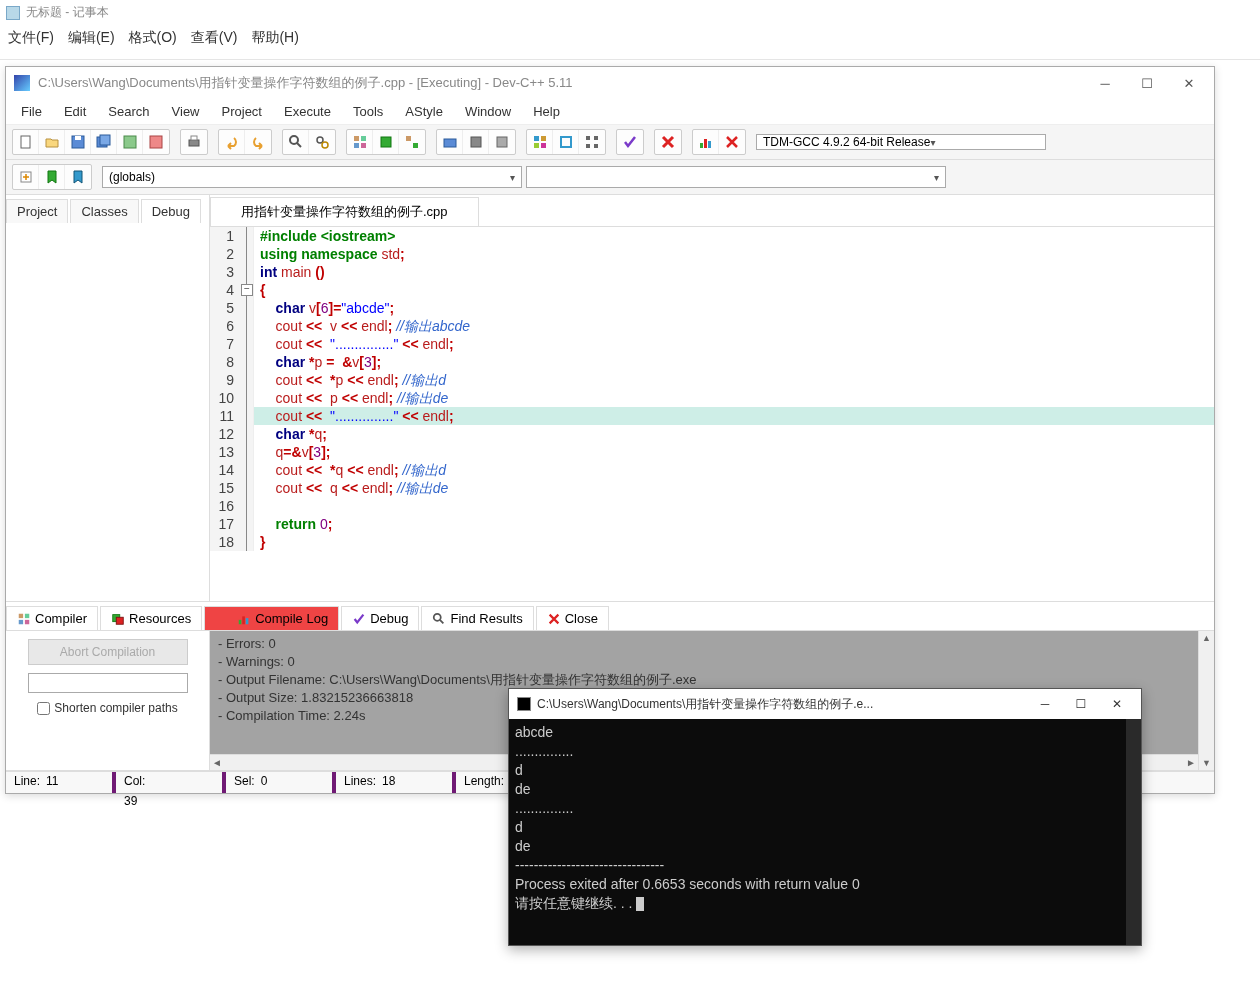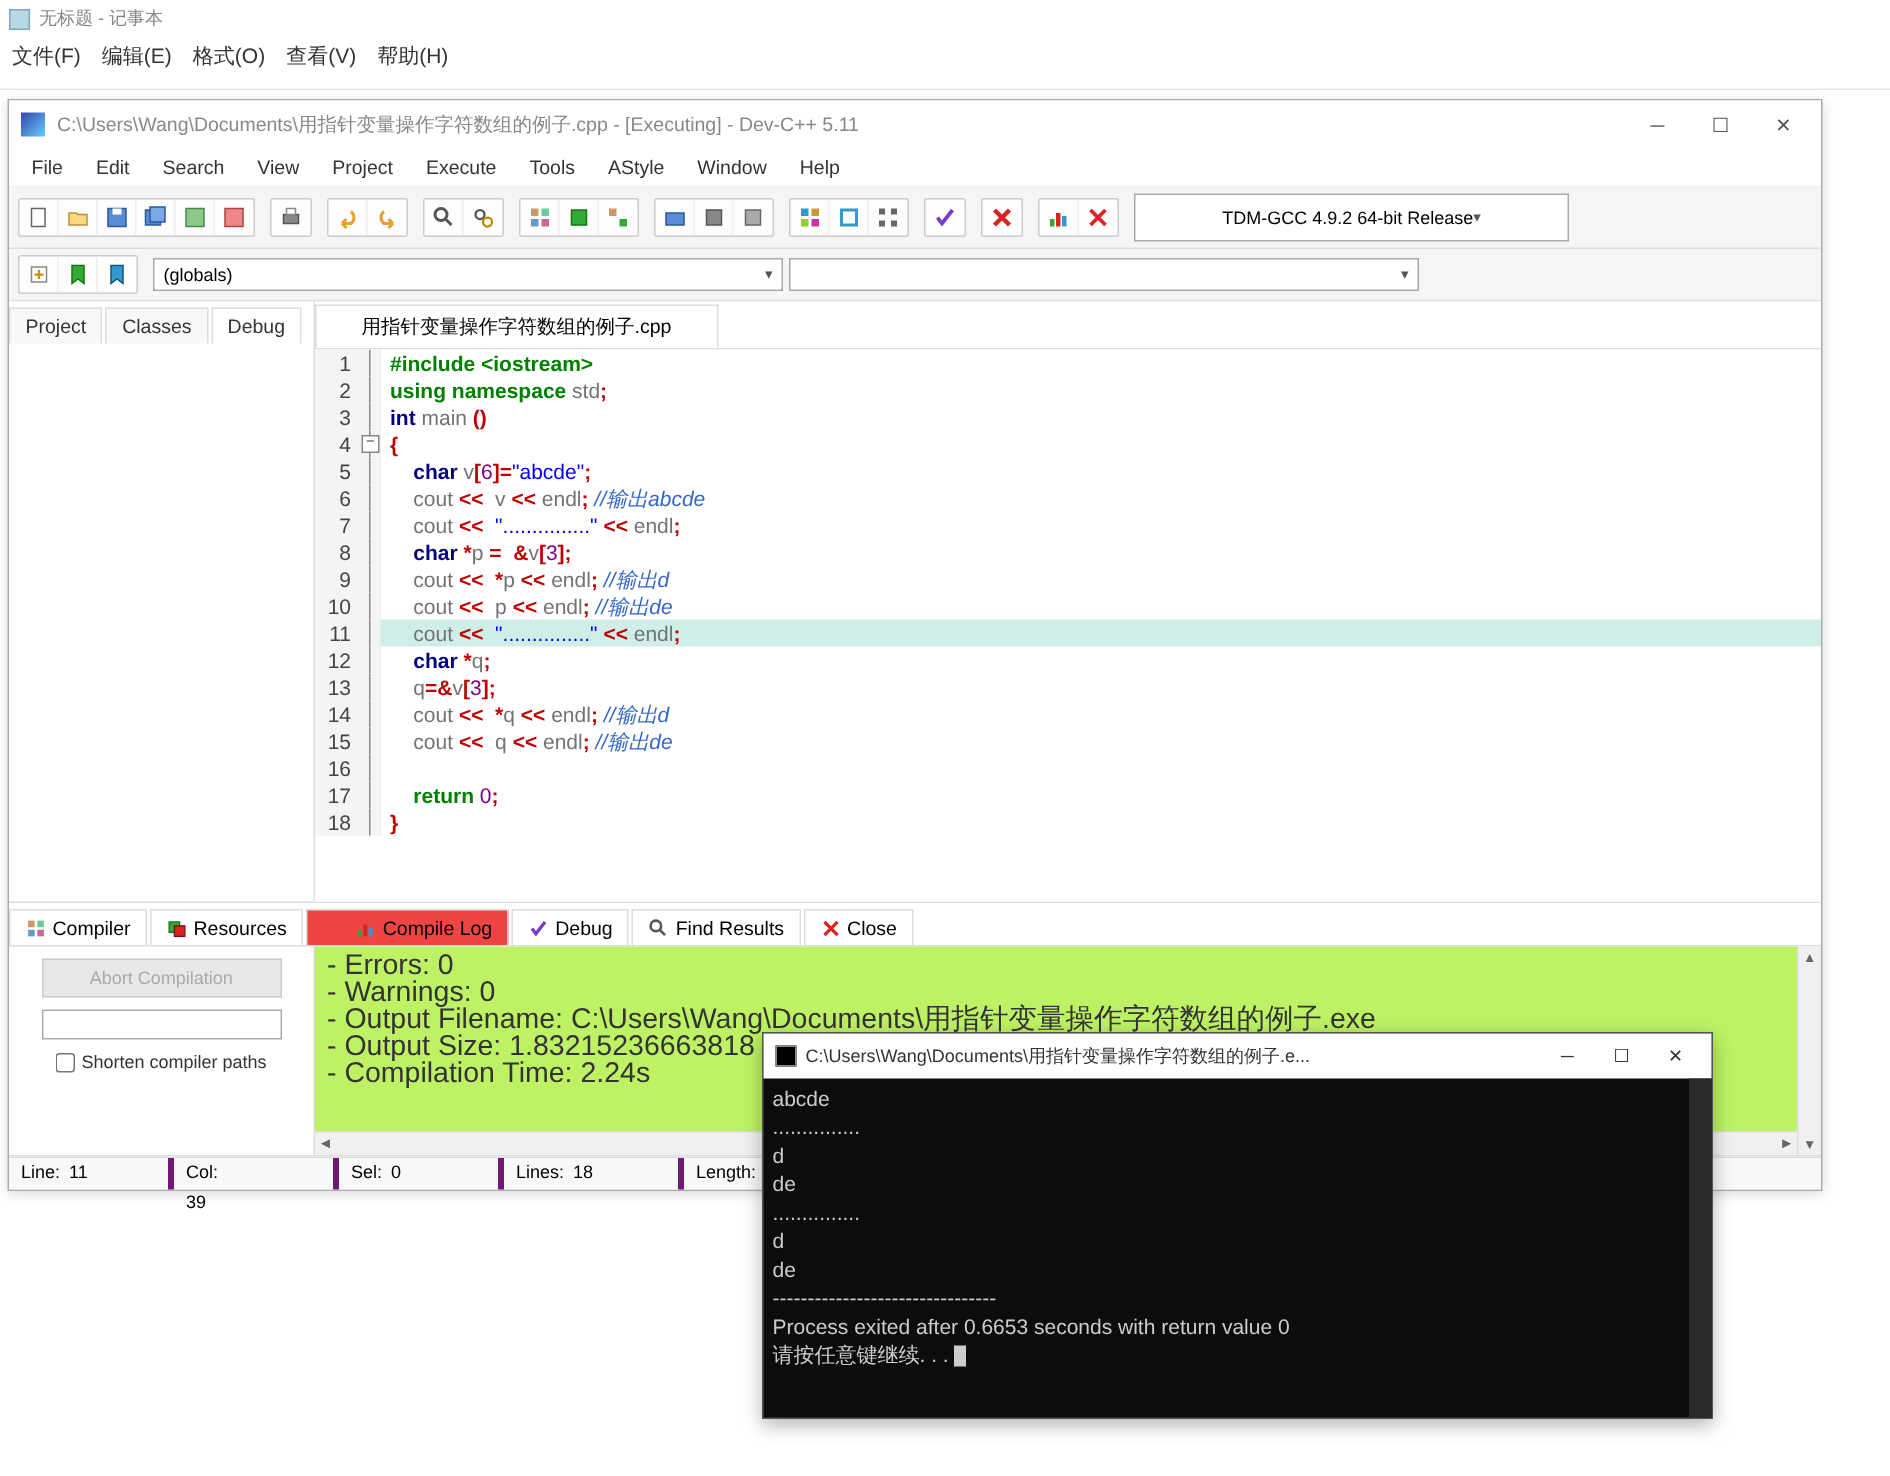--- a/index.html
+++ b/index.html
@@ -23,21 +23,21 @@
 
 .menubar { display:flex; gap:4px; padding:2px 6px; border-bottom:1px solid #eee; background:#fff; font-size:13px; }
 .menubar span { padding:3px 9px; color:#333; }
 
 
 .toolbar-row { display:flex; gap:4px; padding:4px 6px; background:#f5f5f5; border-bottom:1px solid #ddd; align-items:center; }
 .toolbar-group { display:flex; border:1px solid #ccc; background:#fdfdfd; border-radius:2px; margin-right:6px; }
 .tbtn { width:26px; height:24px; display:flex; align-items:center; justify-content:center; border-right:1px solid #eee; }
 .tbtn:last-child { border-right:none; }
 .tbtn svg { width:16px; height:16px; }
-.compiler-select { flex:0 0 290px; height:32px; border:1px solid #aaa; background:#fff; display:flex; align-items:center; padding:0 6px; font-family:"Courier New",monospace; font-size:12px; justify-content:center; }
+.compiler-select { flex:0 0 290px; height:16px; border:1px solid #aaa; background:#fff; display:flex; align-items:center; padding:0 6px; font-family:"Courier New",monospace; font-size:12px; justify-content:flex-start; }
 .combo { flex:1; height:22px; border:1px solid #aaa; background:#fff; display:flex; align-items:center; justify-content:space-between; padding:0 6px; font-family:"Courier New",monospace; font-size:12px; }
 .chev { color:#555; font-size:10px; }
 
 
 .side-tabs { display:flex; background:#fff; border-bottom:1px solid #ddd; padding-top:4px; }
 .side-tab { padding:4px 10px; border:1px solid #ddd; border-bottom:none; background:#f8f8f8; margin-right:2px; font-size:13px; color:#333; }
 .side-tab.active { background:#fff; }
 
 
 .main-area { display:flex; flex:1; min-height:0; }
@@ -55,37 +55,37 @@
 .fold.box::after { content:"−"; position:absolute; left:1px; top:3px; width:10px; height:10px; border:1px solid #888; background:#fff; font-size:10px; line-height:8px; text-align:center; color:#444; }
 .code { padding-left:6px; white-space:pre; }
 .code-line.hl { background:#ceeee7; }
 .kw { color:#008000; font-weight:bold; }
 .kw2 { color:#000080; font-weight:bold; }
 .pp { color:#008000; font-weight:bold;text-align:right; }
 .str { color:#0000ff; }
 .num { color:#800080; }
 .cmt { color:#3366cc; font-style:italic; }
 .op { color:#c00000; font-weight:bold; }
-.txt { color:#737373; }
+.txt { color:#b91c1c; }
 
 
 .bottom-tabs { display:flex; border-top:1px solid #ddd; border-bottom:1px solid #ddd; background:#fff; padding-top:4px; }
 .btab { display:flex; align-items:center; gap:4px; padding:4px 10px; border:1px solid #ddd; border-bottom:none; margin-right:2px; font-size:13px; }
 .btab.active { background:#ef4444;padding-left:32px; }
 .btab svg { width:14px; height:14px; }
 .btab-icon { width:14px; height:14px; }
 
 
 .log-area { display:flex; height:140px; border-bottom:1px solid #ddd; }
 .log-left { width:204px; flex-shrink:0; border-right:1px solid #ddd; padding:8px; display:flex; flex-direction:column; gap:8px; align-items:center; }
 .abort-btn { width:160px; height:26px; background:#e8e8e8; color:#aaa; border:1px solid #ccc; display:flex; align-items:center; justify-content:center; font-size:12px; }
 .progress { width:160px; height:20px; border:1px solid #aaa; background:#fff; }
 .shorten { display:flex; align-items:center; gap:4px; font-size:12px; color:#333; }
 .shorten input { width:13px; height:13px; }
-.log-text { flex:1; overflow:auto; background:#bef264; font-family:"Courier New",monospace; font-size:19px; padding:4px 8px; position:relative; }
+.log-text { flex:1; overflow:auto; background:#a3a3a3; font-family:"Courier New",monospace; font-size:13px; padding:4px 8px; position:relative; }
 .log-text .line { white-space:pre; color:#333; line-height:18px; }
 .hscroll { height:16px; background:#f0f0f0; border-top:1px solid #ddd; display:flex; align-items:center; justify-content:space-between; padding:0 2px; }
 .hscroll .arr { font-size:10px; color:#666; }
 
 
 .statusbar { display:flex; height:22px; border-top:1px solid #ddd; background:#f8f8f8; font-size:12px; }
 .cell { padding:2px 8px; border-right:4px solid #701a75; display:flex; gap:6px; white-space:nowrap; }
 
 
 .console { position:absolute; top:688px; left:508px; width:634px; height:258px; background:#0c0c0c; color:#ccc; border:1px solid #555; display:flex; flex-direction:column; font-family:"Consolas","NSimSun",monospace; box-shadow:0 4px 12px rgba(0,0,0,.3); }

